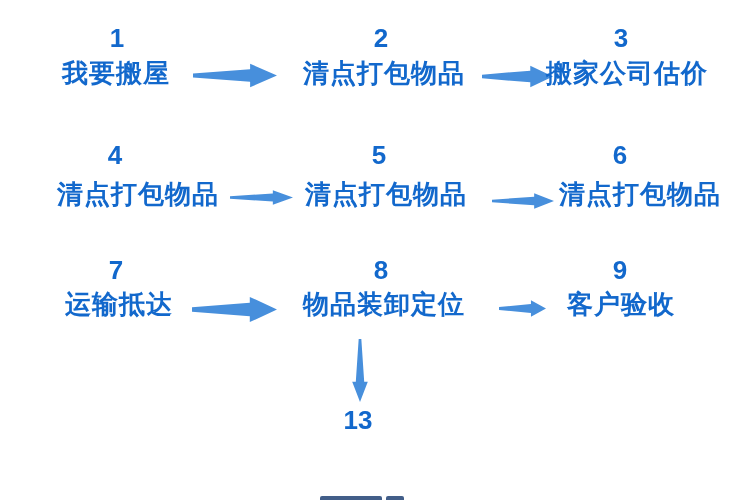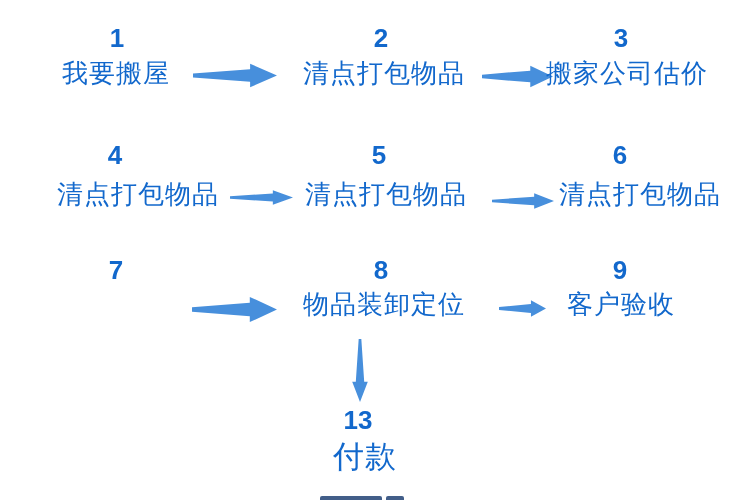--- a/index.html
+++ b/index.html
@@ -20,21 +20,21 @@
     transform: translateX(-50%);
     font-weight: bold;
     font-size: 26px;
     line-height: 1;
     color: var(--step-number, #1268cc);
     white-space: nowrap;
   }
   .label {
     position: absolute;
     transform: translateX(-50%);
-    font-weight: normal;
+    font-weight: bold;
     font-size: 26px;
     line-height: 1.1;
     letter-spacing: 1px;
     color: var(--step-label, #1268cc);
     white-space: nowrap;
   }
   .label.big {
     font-size: 31px;
   }
   .arrow {
@@ -92,20 +92,21 @@
   <div class="arrow" style="left:492px; top:192px; width:62px; height:18px">
     <svg viewBox="0 0 100 30" preserveAspectRatio="none">
         <polygon fill="currentColor" points="0,12.8 68,8 68,2 100,15 68,28 68,22 0,17.2"></polygon>
       </svg>
   </div>
 
   <div class="num" style="left:620px; top:142px">6</div>
   <div class="label" style="left:640px; top:180px">清点打包物品</div>
 
   <div class="num" style="left:116px; top:257px">7</div>
+  <div class="label" style="left:119px; top:290px">运输抵达</div>
 
   <div class="arrow" style="left:192px; top:295px; width:85px; height:29px">
     <svg viewBox="0 0 100 30" preserveAspectRatio="none">
         <polygon fill="currentColor" points="0,12.8 68,8 68,2 100,15 68,28 68,22 0,17.2"></polygon>
       </svg>
   </div>
 
   <div class="num" style="left:381px; top:257px">8</div>
   <div class="label" style="left:384px; top:290px">物品装卸定位</div>
 
@@ -118,18 +119,17 @@
   <div class="num" style="left:620px; top:257px">9</div>
   <div class="label" style="left:621px; top:290px">客户验收</div>
 
   <div class="arrow" style="left:351px; top:339px; width:18px; height:63px">
     <svg viewBox="0 0 30 100" preserveAspectRatio="none">
         <polygon fill="currentColor" points="12.8,0 8,68 2,68 15,100 28,68 22,68 17.2,0"></polygon>
       </svg>
   </div>
 
   <div class="num" style="left:358px; top:407px">13</div>
-  <div class="label big" style="left:365px; top:440px">付款</div>
 
   <div class="fragment" style="left:320px; width:62px"></div>
   <div class="fragment" style="left:386px; width:18px"></div>
 
 </div>
 
 </body></html>

